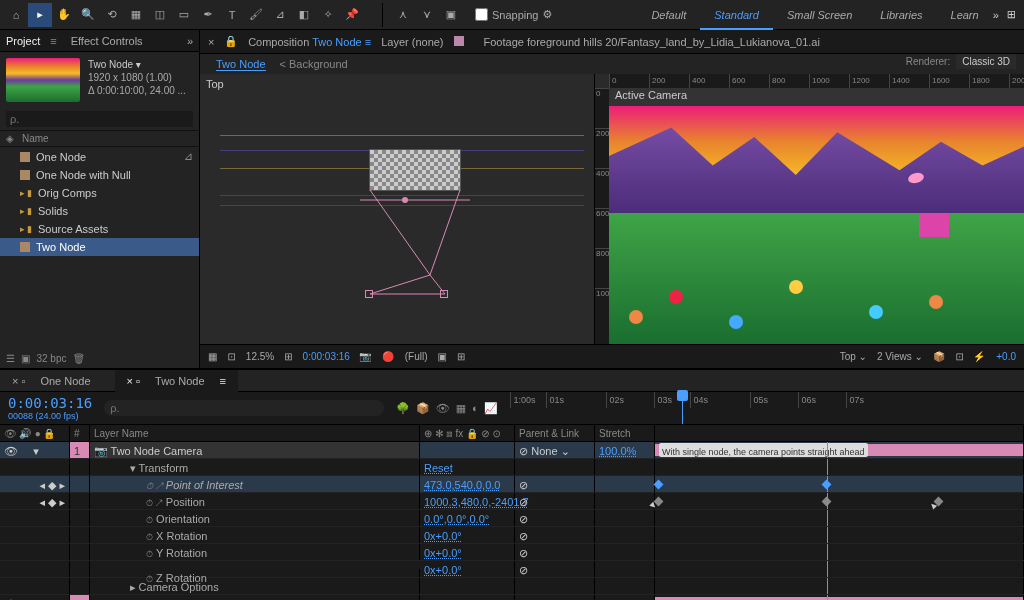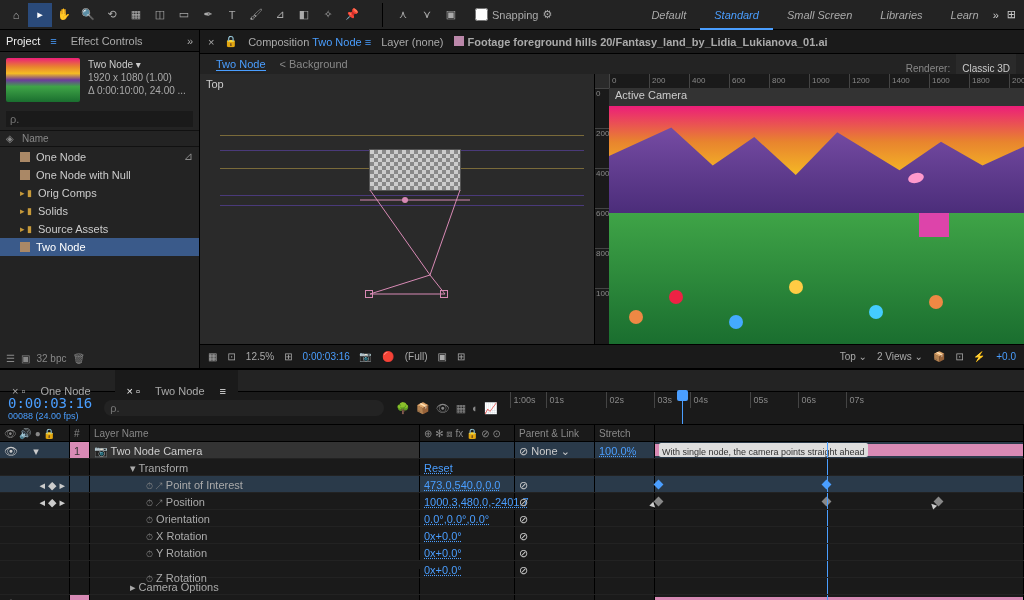--- a/index.html
+++ b/index.html
@@ -26,21 +26,21 @@
 .proj-header { display:flex; padding:2px 6px; font-size:10px; color:#888; border-bottom:1px solid #111;}
 .proj-list div.item { padding:3px 6px 3px 20px; display:flex; align-items:center; gap:6px; cursor:pointer; font-size:11px;}
 .proj-list div.item.selected { background:#3a5a8a; color:#fff; }
 .folder-icon { color:#c79a3a; font-size:9px; }
 .comp-icon-sm { width:10px; height:10px; background:#a86; display:inline-block; }
 .left-footer { position:absolute; bottom:0; display:flex; gap:6px; padding:4px 6px; font-size:10px; color:#888; }
 .center-panel { flex:1; background:#232323; display:flex; flex-direction:column; position:relative; }
 .comp-tabs { height:24px; display:flex; align-items:center; padding:0 8px; gap:10px; border-bottom:1px solid #000; background:#1a1a1a;}
 .comp-tabs span { color:#aaa; cursor:pointer; font-size:11px;}
 .comp-tabs .active { color:#4a9eff; }
-.footage-lbl { color:#888; display:flex; align-items:flex-start; gap:4px;font-weight:bold; }
+.footage-lbl { color:#888; display:flex; align-items:flex-start; gap:20px; }
 .sub-tabs { height:20px; display:flex; align-items:center; padding:0 16px; gap:14px; font-size:11px; background:#232323;}
 .sub-tabs span { color:#888; cursor:pointer; }
 .sub-tabs span.active { color:#4a9eff; border-bottom:1px solid #4a9eff; }
 .viewport-area { flex:1; display:flex; position:relative; background:#2a2a2a; }
 .vp-left { width:395px; position:relative; border-right:1px solid #000; }
 .vp-label { position:absolute; top:4px; left:6px; font-size:11px; color:#ccc; }
 .vp-canvas-top { position:absolute; top:26px; left:20px; right:10px; height:240px; }
 .guideline { position:absolute; left:0; right:0; height:1px; }
 .checker { position:absolute; top:50px; left:150px; width:90px; height:40px;
   background-image:linear-gradient(45deg,#888 25%,transparent 25%),linear-gradient(-45deg,#888 25%,transparent 25%),linear-gradient(45deg,transparent 75%,#888 75%),linear-gradient(-45deg,transparent 75%,#888 75%);
@@ -53,21 +53,21 @@
 .ruler-v span { flex:0 0 40px; border-top:1px solid #444; padding-left:1px; writing-mode:horizontal-tb;}
 .active-cam { position:absolute; top:14px; left:14px; right:0; height:18px; background:#333; color:#ccc; padding:1px 6px; font-size:11px; }
 .preview { position:absolute; top:32px; left:14px; right:0; bottom:0; background:linear-gradient(180deg,#ec1e79 0%,#e8842e 15%,#f6bc24 30%,#7b4fa8 45%,#4a9c5f 60%,#1a6e2f 100%); overflow:hidden; }
 .mountain { position:absolute; bottom:55%; left:0; right:0; height:40%; background:linear-gradient(180deg,#7b4fa8 0%,#4b2d7a 100%); clip-path:polygon(0 100%,0 40%,15% 10%,25% 50%,35% 20%,45% 60%,55% 15%,70% 55%,80% 25%,90% 50%,100% 30%,100% 100%);}
 .grass { position:absolute; bottom:0; left:0; right:0; height:55%; background:linear-gradient(180deg,#3fa447 0%,#1a6e2f 100%);}
 .flower { position:absolute; width:14px; height:14px; border-radius:50%; }
 .vp-footer { height:24px; background:#1a1a1a; border-top:1px solid #000; display:flex; align-items:center; padding:0 8px; gap:10px; font-size:10px; color:#aaa;}
 .vp-footer span { cursor:pointer; }
 .timeline { height:232px; background:#1a1a1a; border-top:2px solid #000; display:flex; flex-direction:column; }
 .tl-tabs { height:22px; display:flex; align-items:center; background:#232323; border-bottom:1px solid #000;}
-.tl-tabs span { padding:10px 12px; height:22px; line-height:22px; font-size:11px; cursor:pointer; color:#aaa;}
+.tl-tabs span { padding:0 12px; height:22px; line-height:22px; font-size:11px; cursor:pointer; color:#aaa;}
 .tl-tabs span.active { color:#eee; background:#1a1a1a; }
 .tl-header { height:32px; display:flex; align-items:center; padding:0 8px; gap:12px; }
 .timecode { color:#4a9eff; font-size:14px; font-family:monospace; }
 .timecode-sub { color:#4a9eff; font-size:9px; }
 .tl-search { background:#232323; border:none; color:#ccc; padding:2px 6px; font-size:11px; width:280px; border-radius:10px;}
 .tl-icons { display:flex; gap:6px; color:#888; }
 .tl-cols { height:18px; display:flex; font-size:10px; color:#888; border-bottom:1px solid #000; border-top:1px solid #000;}
 .col { padding:0 4px; line-height:18px; border-right:1px solid #000;}
 .c-toggle{width:70px;} .c-idx{width:20px;} .c-name{width:330px;} .c-sw{width:95px;} .c-parent{width:80px;} .c-stretch{width:60px;} .c-track{flex:1; position:relative;}
 .tl-body { flex:1; overflow:auto; }
@@ -192,21 +192,21 @@
       <span>🔒</span>
       <span class="active"><span>Composition</span> <span style="color:#4a9eff;">Two Node</span> ≡</span>
       <span>Layer (none)</span>
       <span class="footage-lbl">
           <span style="width:10px;height:10px;background:#b8a;"></span>
           <span>Footage foreground hills 20/Fantasy_land_by_Lidia_Lukianova_01.ai</span>
         </span>
     </div>
     <div class="renderer">
       <span>Renderer:</span>
-      <span style="color:#ccc;background:#2a2a2a;padding:9px 6px;">Classic 3D</span>
+      <span style="color:#ccc;background:#2a2a2a;padding:2px 6px;">Classic 3D</span>
     </div>
     <div class="sub-tabs">
       <span class="active">Two Node</span>
       <span>&lt; <span>Background</span></span>
     </div>
     <div class="viewport-area">
       <div class="vp-left">
         <div class="vp-label">Top</div>
         <div class="vp-canvas-top">
           <div class="guideline" style="top:35px;background:#7a6a3a;"></div>
@@ -349,21 +349,21 @@
       <div class="col c-sw"><span class="prop-val">Reset</span></div>
       <div class="col c-parent"></div>
         <div class="col c-stretch"></div>
         <div class="col c-track">
           <div class="playhead" style="left:172px;"></div>
         </div>
     </div>
     <div class="tl-row sel">
       <div class="col c-toggle" style="text-align:right;">◂ ◆ ▸</div>
         <div class="col c-idx"></div>
-      <div class="col c-name prop-name" style="padding-left:56px;"><span class="stopwatch">⏱ ↗</span> <span>Point of Interest</span></div>
+      <div class="col c-name prop-name" style="padding-left:56px;font-style:italic;"><span class="stopwatch">⏱ ↗</span> <span>Point of Interest</span></div>
       <div class="col c-sw"><span class="prop-val">473.0,540.0,0.0</span></div>
       <div class="col c-parent">⊘</div>
         <div class="col c-stretch"></div>
       <div class="col c-track">
           <div class="keyframe" style="left:0;"></div>
           <div class="keyframe" style="left:168px;"></div>
           <div class="playhead" style="left:172px;"></div>
         </div>
     </div>
     <div class="tl-row">

